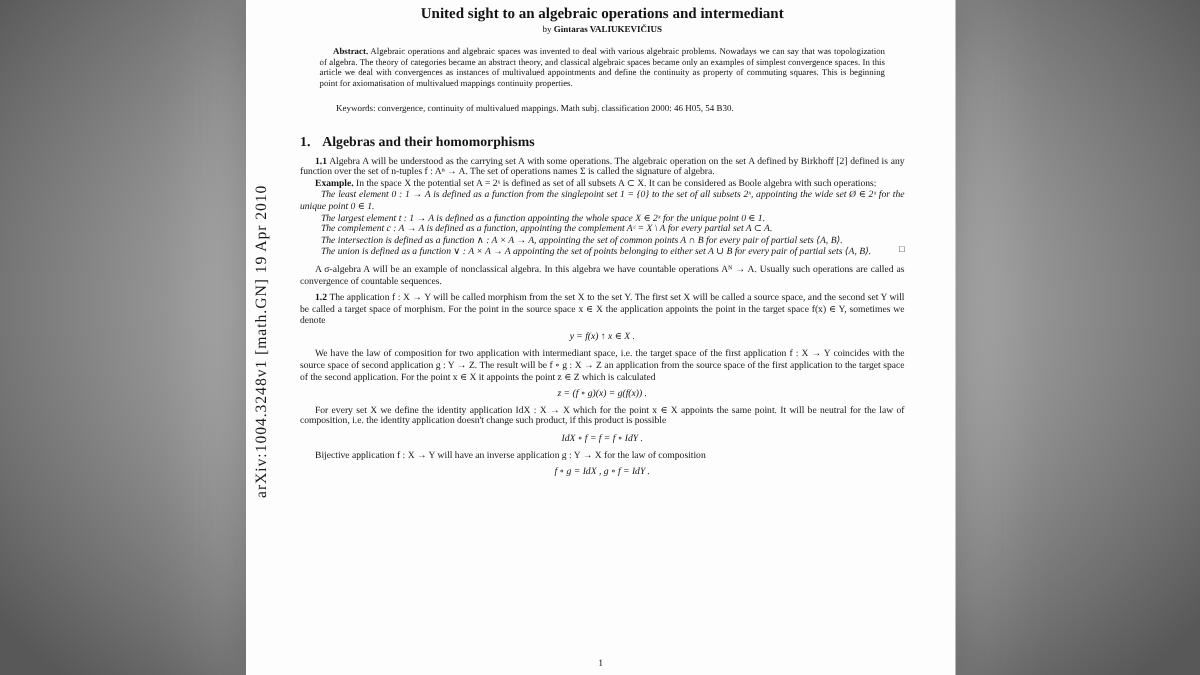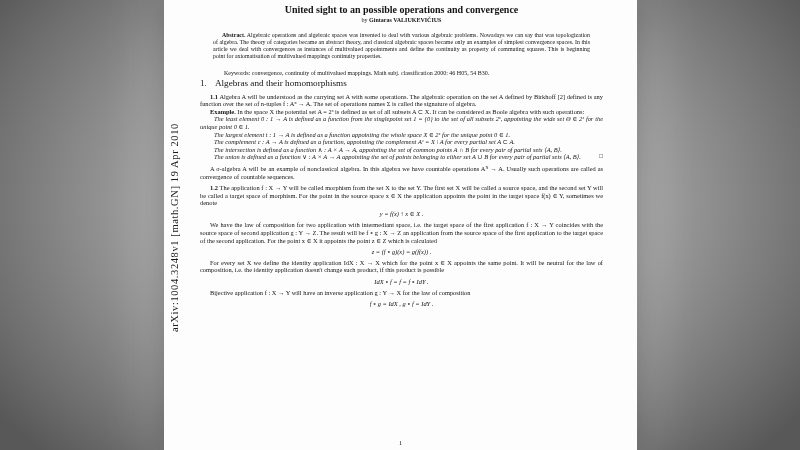--- a/index.html
+++ b/index.html
@@ -56,23 +56,24 @@
   }
   .abstract .lead { font-weight:bold; }
   .keywords {
     margin-top:10px;
     font-size:6px;
     line-height:7.2px;
     text-align:justify;
     text-indent:24px;
   }
   .section-heading {
+    margin-top:11px;
     margin-bottom:5px;
     font-size:9.2px;
-    font-weight:normal;
+    font-weight:bold;
   }
   .section-heading .num { margin-right:8px; }
   p.body {
     font-size:6.4px;
     line-height:7.6px;
     text-align:justify;
     text-indent:10px;
   }
   p.body .lead { font-weight:bold; font-style:normal; }
   p.italic { font-style:italic; text-indent:14px; }
@@ -98,21 +99,21 @@
 </style>
 </head>
 <body>
 
 <div class="backdrop"></div>
 
 <div class="page">
 
   <div class="arxiv-stamp">arXiv:1004.3248v1  [math.GN]  19 Apr 2010</div>
 
-  <h1 class="title">United sight to an possible operations and convergence</h1>
+  <h1 class="title">United sight to an algebraic operations and intermediant</h1>
 
   <div class="byline">
     <span>by</span>
     <span class="author">Gintaras VALIUKEVIČIUS</span>
   </div>
 
   <p class="abstract">
     <span class="lead">Abstract.</span>
     <span>Algebraic operations and algebraic spaces was invented to deal with various algebraic problems. Nowadays we can say that was topologization of algebra. The theory of categories became an abstract theory, and classical algebraic spaces became only an examples of simplest convergence spaces. In this article we deal with convergences as instances of multivalued appointments and define the continuity as property of commuting squares. This is beginning point for axiomatisation of multivalued mappings continuity properties.</span>
   </p>

